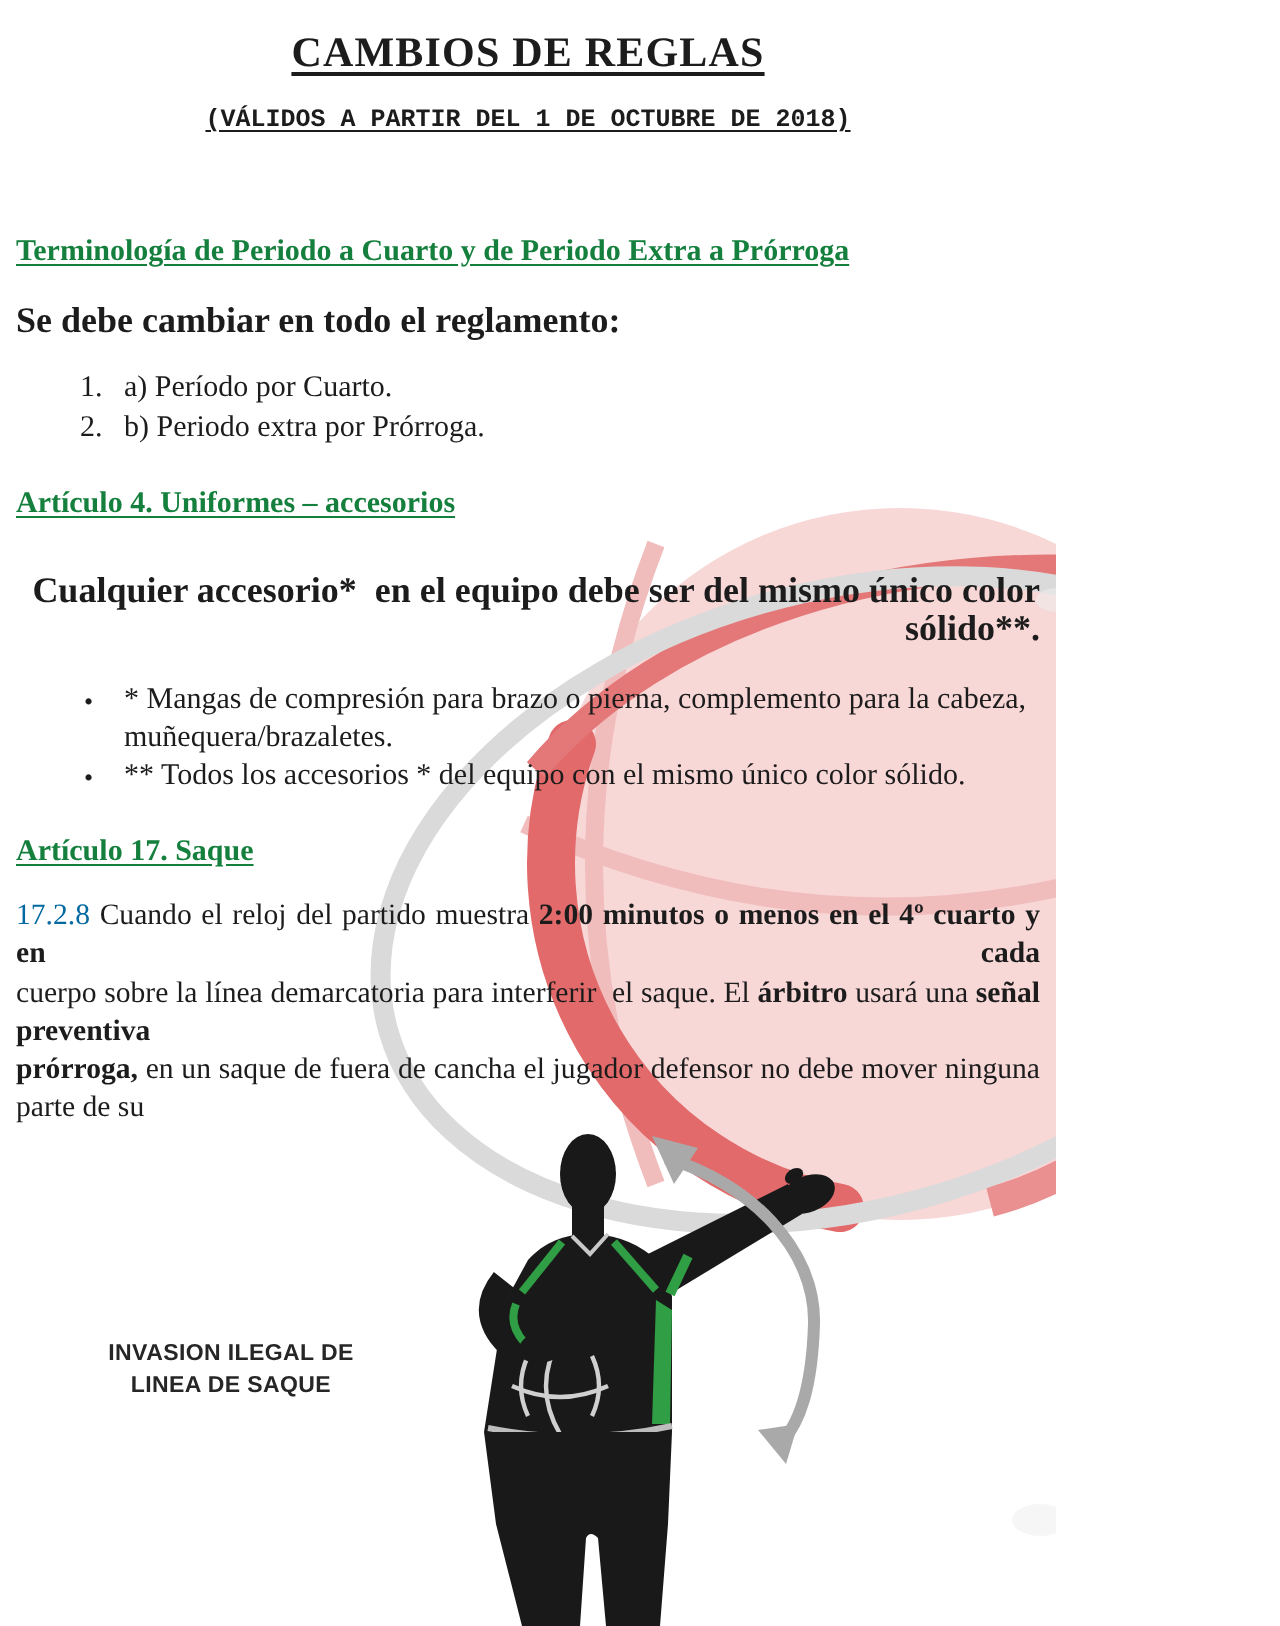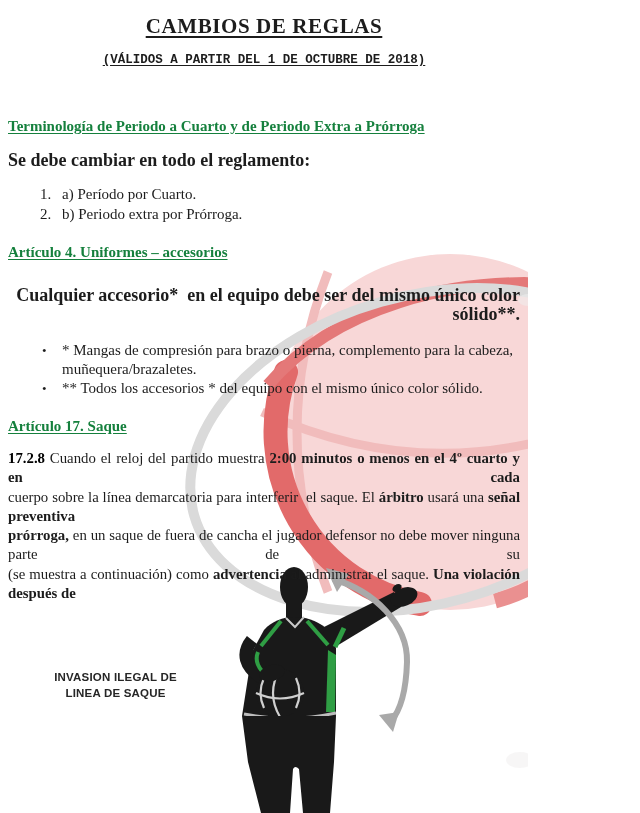--- a/index.html
+++ b/index.html
@@ -33,21 +33,21 @@
   .num-row{display:flex;line-height:20px;font-size:15px;}
   .num-marker{width:22px;margin-left:32px;flex:none;}
   .bullet-list{margin:17px 0 0;}
   .bullet-row{display:flex;line-height:19px;font-size:15px;}
   .bullet-marker{width:20px;margin-left:34px;flex:none;font-size:13px;}
 
   .justified-para{margin:13px 0 0;font-size:14.8px;}
   .jline{line-height:19.3px;text-align:justify;text-align-last:justify;}
   .jline:last-child{text-align-last:left;}
   .jline .b{font-weight:bold;}
-  .jline .rb{font-weight:bold;color:#000000;}
+  .jline .rb{font-weight:normal;color:#0369a1;}
 
   .fig-label{
     position:absolute;z-index:2;text-align:center;color:#262626;
     font-family:"Liberation Sans","DejaVu Sans",sans-serif;font-weight:bold;
   }
   .fig-label.left{left:38px;top:669px;width:155px;font-size:11.5px;line-height:16px;letter-spacing:.2px;}
   .fig-label.right{left:477px;top:675px;width:158px;font-size:12px;line-height:16.5px;}
 </style>
 </head>
 <body>
@@ -145,21 +145,20 @@
         <span>** Todos los accesorios * del equipo con el mismo único color sólido.</span>
       </div>
     </div>
 
     <h2 class="red-heading" id="heading-articulo17">Artículo 17. Saque</h2>
 
     <div class="justified-para">
         <div class="jline"><span class="rb">17.2.8 </span><span>Cuando el reloj del partido muestra </span><span class="b">2:00 minutos o menos en el 4º cuarto y en cada</span></div>
         <div class="jline"><span>cuerpo sobre la línea demarcatoria para interferir&nbsp; el saque. El </span><span class="b">árbitro</span><span> usará una </span><span class="b">señal preventiva</span></div>
         <div class="jline"><span class="b">prórroga,</span><span> en un saque de fuera de cancha el jugador defensor no debe mover ninguna parte de su</span></div>
-        <div class="jline"><span>(se muestra a continuación) como </span><span class="b">advertencia</span><span> al administrar el saque. </span><span class="b">Una violación después de</span></div>
       </div>
   </div>
 
   <div class="fig-label left">
     <span>INVASION ILEGAL DE</span><br>
     <span>LINEA DE SAQUE</span>
   </div>
 
 
 </div>

